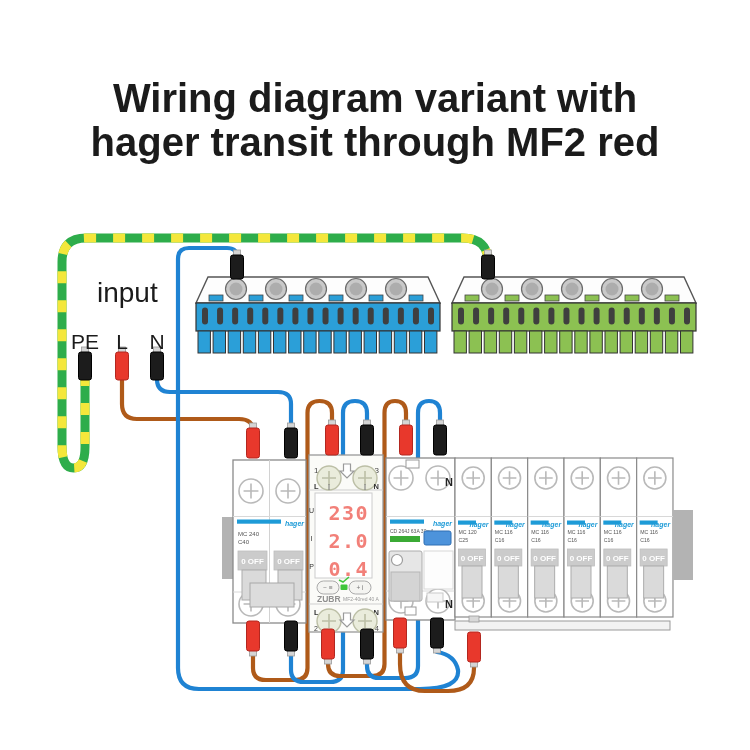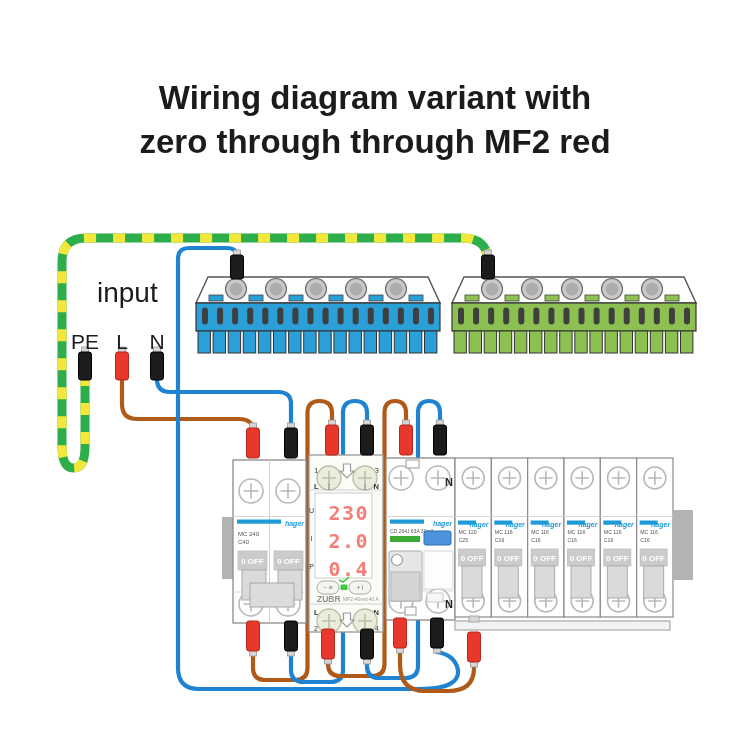--- a/index.html
+++ b/index.html
@@ -1,30 +1,30 @@
 <!DOCTYPE html>
 <html><head>
 <meta charset="utf-8">
 <style>
   html,body{margin:0;padding:0;background:#ffffff;}
   #stage{position:relative;width:750px;height:750px;background:#ffffff;overflow:hidden;
          font-family:"Liberation Sans", sans-serif;}
   #title{position:absolute;top:76px;left:0;width:750px;text-align:center;
-         font-size:33px;line-height:44px;font-weight:700;color:#1b1b1b;letter-spacing:0;}
+         font-size:40px;line-height:44px;font-weight:700;color:#1b1b1b;letter-spacing:0;}
   #scene{position:absolute;left:0;top:0;}
   text{font-family:"Liberation Sans", sans-serif;}
   .seg{font-family:"DejaVu Sans Mono", monospace;font-weight:bold;letter-spacing:1.5px;}
 </style>
 </head>
 <body>
 
 <div id="stage">
   <div id="title">
     <div>Wiring diagram variant with</div>
-    <div>zero through through MF2 red</div>
+    <div>hager transit through MF2 red</div>
   </div>
   <svg id="scene" width="750" height="750" viewBox="0 0 750 750" xmlns="http://www.w3.org/2000/svg">
     <g id="g-wires">
         <path d="M 85,374 L 85,447 Q 85,468 73.5,468 Q 62,468 62,446 L 62,262 Q 62,238 86,238 L 462,238 Q 488,238 488,262 L 488,268" fill="none" stroke="#2EAD4B" stroke-width="9" stroke-linecap="round" stroke-linejoin="round"></path>
         <path d="M 85,374 L 85,447 Q 85,468 73.5,468 Q 62,468 62,446 L 62,262 Q 62,238 86,238 L 462,238 Q 488,238 488,262 L 488,268" fill="none" stroke="#F4E73B" stroke-width="9" stroke-linecap="butt" stroke-linejoin="round" stroke-dasharray="12 17"></path>
         <path d="M 122,374 L 122,404 Q 122,419 137,419 L 239,419 Q 253,419 253,431 L 253,444" fill="none" stroke="#AF5A19" stroke-width="4.2" stroke-linecap="round" stroke-linejoin="round"></path>
         <path d="M 157,374 L 157,379 Q 157,392 170,392 L 278,392 Q 291,392 291,404 L 291,442" fill="none" stroke="#1F83D3" stroke-width="4.2" stroke-linecap="round" stroke-linejoin="round"></path>
         <path d="M 237,257 Q 237,248 227,248 L 189,248 Q 178,248 178,259 L 178,668 Q 178,689 199,689 L 420,689 Q 460,689 458,670 Q 455,655 437,652 L 437,645" fill="none" stroke="#1F83D3" stroke-width="4.2" stroke-linecap="round" stroke-linejoin="round"></path>
         <path d="M 253,648 L 253,668 Q 253,680 266,680 L 295,680 Q 307.5,680 307.5,668 L 307.5,413 Q 307.5,401 319.5,401 Q 332,401 332,413 L 332,440" fill="none" stroke="#AF5A19" stroke-width="4.2" stroke-linecap="round" stroke-linejoin="round"></path>
         <path d="M 291,648 L 291,670 Q 291,682 304,682 L 330,682 Q 343,682 343,670 L 343,413 Q 343,401 355,401 Q 367,401 367,413 L 367,440" fill="none" stroke="#1F83D3" stroke-width="4.2" stroke-linecap="round" stroke-linejoin="round"></path>

